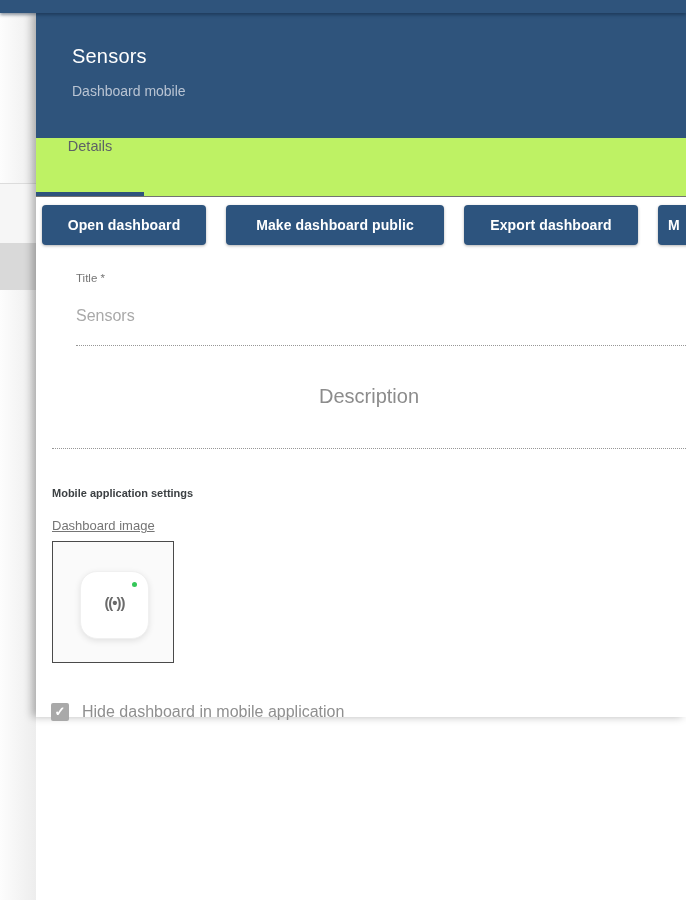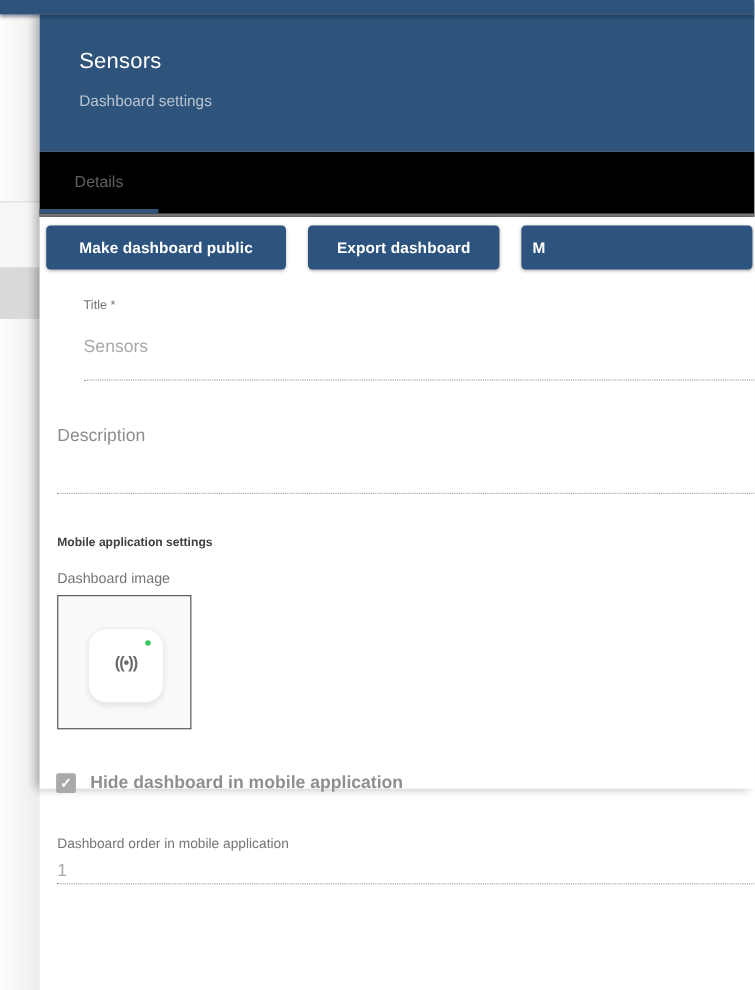--- a/index.html
+++ b/index.html
@@ -32,22 +32,22 @@
   }
 
   .drawer-header {
     height:125px; background:#2f547c; box-sizing:border-box;
     padding:31px 0 0 36px;
   }
   .drawer-title { color:#ffffff; font-size:20px; line-height:24px; letter-spacing:0.2px; }
   .drawer-subtitle { color:#b9c4d3; font-size:14px; line-height:17px; margin-top:15px; }
 
   .tabbar {
-    height:59px; box-sizing:border-box; border-bottom:3px solid #737373;
-    display:flex; position:relative; background:#000000;
+    height:59px; box-sizing:border-box; border-bottom:1px solid #737373;
+    display:flex; position:relative; background:#bef264;flex-direction:column;
   }
   .tab { display:flex; align-items:center; justify-content:center; font-size:14.5px; cursor:pointer; }
   .tab-details { width:108px; color:#5d6166; }
   .tab-audit { width:142px; color:#797979; }
   .inkbar { position:absolute; left:0; bottom:0; width:108px; height:4px; background:#2f547c; }
 
   .btn-row {
     display:flex; gap:20px; margin:8px 0 0 6px; height:40px; width:900px;
   }
   .btn {
@@ -61,35 +61,35 @@
   .btn-2 { width:174px; }
   .btn-3 { width:218px; }
   .btn-4 { width:210px; justify-content:flex-start; padding-left:10px; }
 
   .content { margin:0; }
 
   .field { margin-left:16px; margin-right:0; }
   .label-sm { font-size:11.5px; line-height:13px; color:#757575; }
   .label-md { font-size:13px; line-height:15px; color:#757575; }
   .value-disabled { font-size:16px; line-height:19px; color:#a9a9a9; }
-  .placeholder { font-size:16px; line-height:19px; color:#8c8c8c; }
+  .placeholder { font-size:20px; line-height:19px; color:#8c8c8c;text-align:center; }
   .dotted { border-bottom:1px dotted #979797; }
 
   .field-title { margin-top:27px;margin-left:40px; }
   .field-title .value-disabled { margin-top:21px; padding-bottom:20px; }
 
   .field-desc { margin-top:41px; }
   .field-desc .placeholder { padding-bottom:42px; }
 
   .section-heading {
     margin:35px 0 0 16px; font-size:11px; line-height:18px;
     color:#3c4043; font-weight:bold;
   }
 
-  .image-label { margin:16px 0 0 16px; }
+  .image-label { margin:16px 0 0 16px;text-decoration:underline; }
 
   .image-box {
     margin:8px 0 0 16px; width:122px; height:122px; box-sizing:border-box;
     border:1.5px solid #4a4a4a; background:#fafafa; position:relative;
   }
   .device {
     position:absolute; left:27px; top:29px; width:67px; height:66px;
     background:#ffffff; border:1px solid #f0f0f0; border-radius:17px;
     box-shadow:0 2px 6px rgba(0,0,0,0.10);
   }
@@ -101,52 +101,53 @@
     position:absolute; left:0; right:0; top:22px; text-align:center;
     color:#6b6b6b; font-size:15px; font-weight:bold; letter-spacing:-1px;
   }
 
   .checkbox-row { margin:40px 0 0 15px; display:flex; align-items:center; }
   .checkbox {
     width:18px; height:18px; border-radius:2px; background:#a9a9a9;
     display:flex; align-items:center; justify-content:center; flex:none;
   }
   .checkmark { color:#ffffff; font-size:13px; font-weight:bold; line-height:18px; }
-  .checkbox-label { margin-left:13px; font-size:16px; color:#8f8f8f;font-weight:bold; }
+  .checkbox-label { margin-left:13px; font-size:16px; color:#8f8f8f; }
 
   .field-order { margin-top:39px; }
   .field-order .label-md { font-size:12.5px; }
   .field-order .value-disabled { margin-top:7px; padding-bottom:2px; }
 </style>
 </head>
 <body>
 
 <div class="topbar"></div>
 
 <div class="behind">
   <div class="behind-band2"></div>
   <div class="behind-divider"></div>
   <div class="behind-band"></div>
 </div>
 
 <div class="drawer">
 
   <div class="drawer-header">
     <div class="drawer-title">Sensors</div>
-    <div class="drawer-subtitle">Dashboard settings</div>
+    <div class="drawer-subtitle">Dashboard mobile</div>
   </div>
 
   <div class="tabbar">
     <div class="tab tab-details">Details</div>
     <div class="inkbar"></div>
   </div>
 
   <div class="content">
 
     <div class="btn-row">
+      <button class="btn btn-1">Open dashboard</button>
       <button class="btn btn-3">Make dashboard public</button>
       <button class="btn btn-2">Export dashboard</button>
       <button class="btn btn-4">M</button>
     </div>
 
     <div class="field field-title">
       <div class="label-sm">Title *</div>
       <div class="value-disabled dotted">Sensors</div>
     </div>
 
@@ -165,19 +166,15 @@
       </div>
     </div>
 
     <div class="checkbox-row">
       <div class="checkbox">
         <span class="checkmark">✓</span>
       </div>
       <div class="checkbox-label">Hide dashboard in mobile application</div>
     </div>
 
-    <div class="field field-order">
-      <div class="label-md">Dashboard order in mobile application</div>
-      <div class="value-disabled dotted">1</div>
-    </div>
 
   </div>
 </div>
 
 </body></html>

